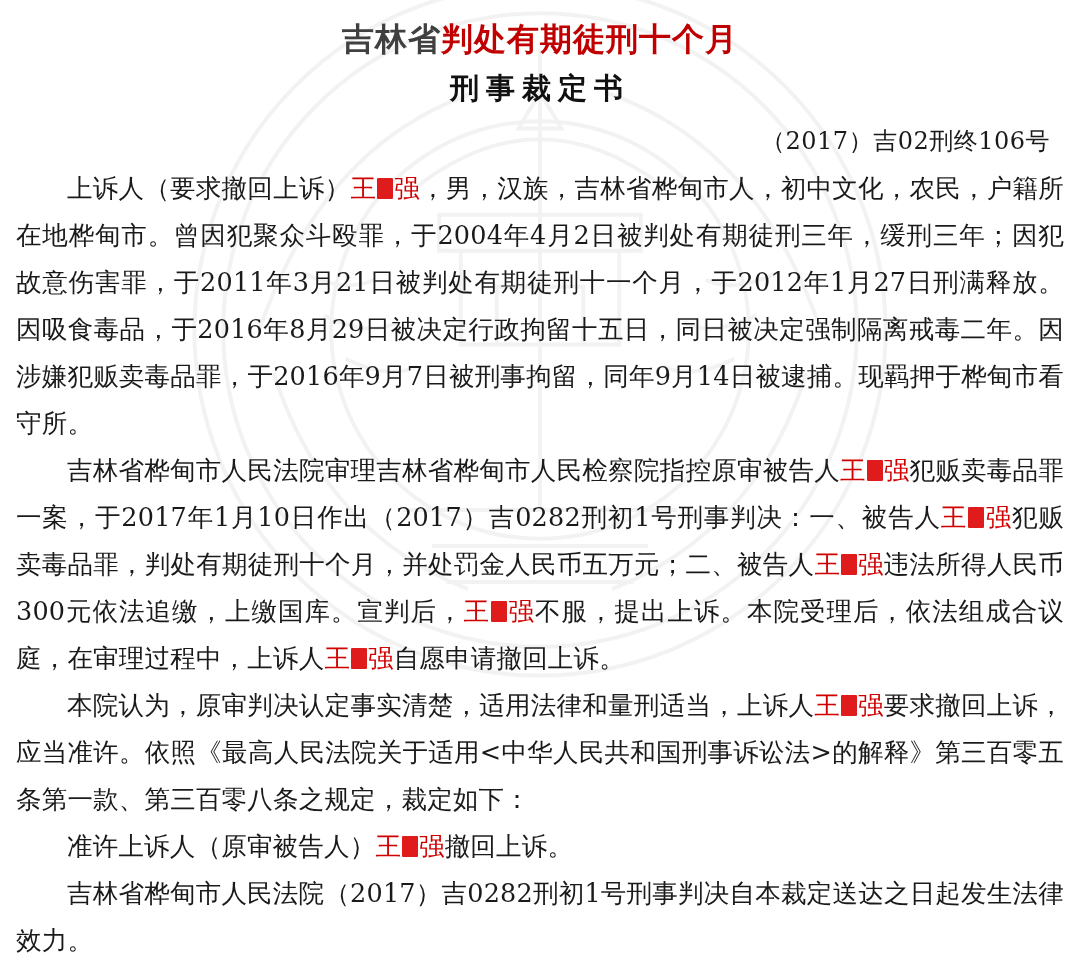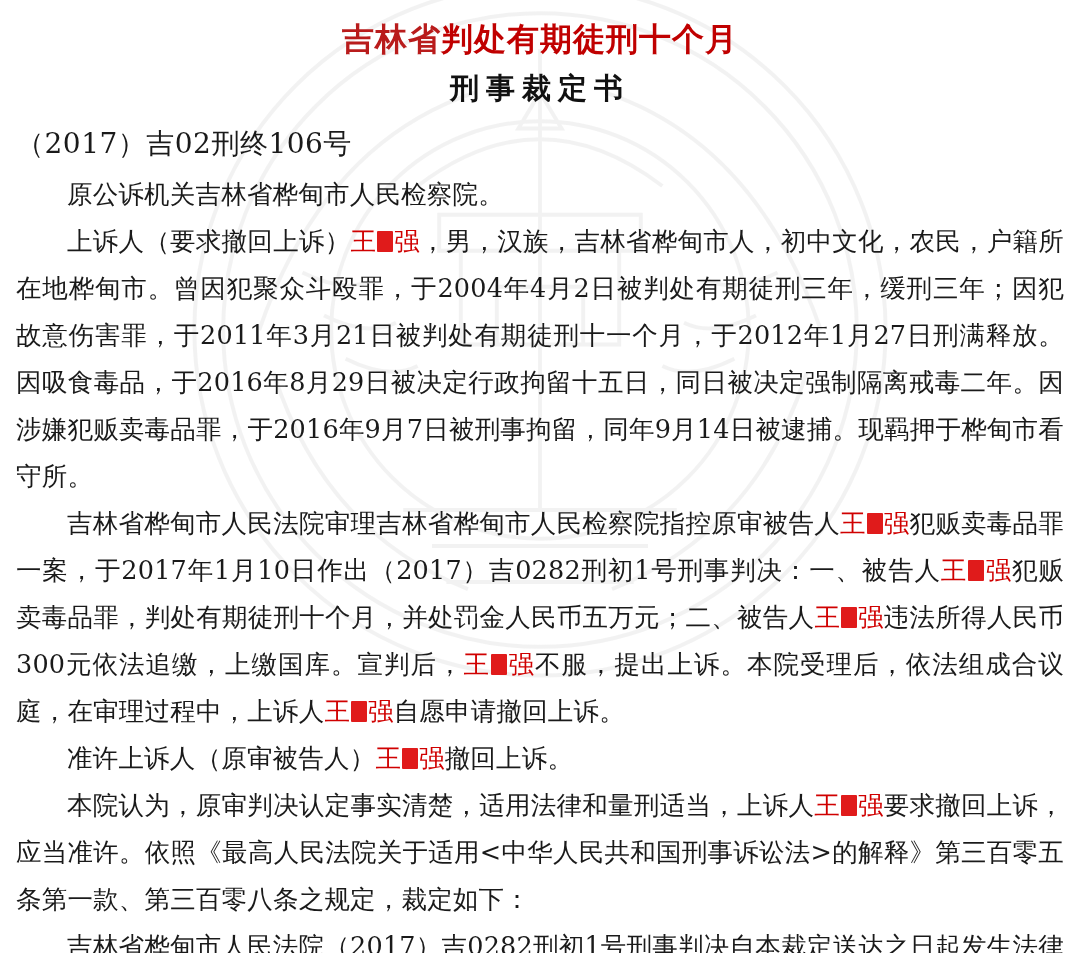--- a/index.html
+++ b/index.html
@@ -40,33 +40,34 @@
 
   .doc-title {
     text-align: center;
     font-size: 32px;
     font-weight: bold;
     letter-spacing: 1px;
     color: #c00000;
     line-height: 1.35;
     margin: 4px 0 0 0;
   }
-  .doc-title .t-black { color: #b91c1c; }
+  .doc-title .t-black { color: #404040; }
 
   .doc-subtitle {
     text-align: center;
     font-size: 29px;
     font-weight: bold;
     letter-spacing: 7px;
     color: #111111;
     margin: 8px 0 16px 0;
   }
 
   .case-number {
-    font-size: 28px;
+    text-align: right;
+    font-size: 24px;
     margin: 14px 14px 0 0;
     letter-spacing: 0.5px;
   }
 
   .body-text {
     margin-top: 8px;
     font-size: 25.5px;
     line-height: 47px;
     text-align: justify;
     text-justify: inter-ideograph;
@@ -119,21 +120,20 @@
 
   <h1 class="doc-title">
     <span class="t-black">吉林省</span><span>判处有期徒刑十个月</span>
   </h1>
 
   <h2 class="doc-subtitle">刑事裁定书</h2>
 
   <div class="case-number">（2017）吉02刑终106号</div>
 
   <div class="body-text" id="body-text">
-      <p class="para"><span>原公诉机关吉林省桦甸市人民检察院。</span></p>
       <p class="para"><span>上诉人（要求撤回上诉）</span><span class="name-red">王</span><span class="redact"></span><span class="name-red">强</span><span>，男，汉族，吉林省桦甸市人，初中文化，农民，户籍所在地桦甸市。曾因犯聚众斗殴罪，于2004年4月2日被判处有期徒刑三年，缓刑三年；因犯故意伤害罪，于2011年3月21日被判处有期徒刑十一个月，于2012年1月27日刑满释放。因吸食毒品，于2016年8月29日被决定行政拘留十五日，同日被决定强制隔离戒毒二年。因涉嫌犯贩卖毒品罪，于2016年9月7日被刑事拘留，同年9月14日被逮捕。现羁押于桦甸市看守所。</span></p>
       <p class="para"><span>吉林省桦甸市人民法院审理吉林省桦甸市人民检察院指控原审被告人</span><span class="name-red">王</span><span class="redact"></span><span class="name-red">强</span><span>犯贩卖毒品罪一案，于2017年1月10日作出（2017）吉0282刑初1号刑事判决：一、被告人</span><span class="name-red">王</span><span class="redact"></span><span class="name-red">强</span><span>犯贩卖毒品罪，判处有期徒刑十个月，并处罚金人民币五万元；二、被告人</span><span class="name-red">王</span><span class="redact"></span><span class="name-red">强</span><span>违法所得人民币300元依法追缴，上缴国库。宣判后，</span><span class="name-red">王</span><span class="redact"></span><span class="name-red">强</span><span>不服，提出上诉。本院受理后，依法组成合议庭，在审理过程中，上诉人</span><span class="name-red">王</span><span class="redact"></span><span class="name-red">强</span><span>自愿申请撤回上诉。</span></p>
+      <p class="para"><span>本院认为，原审判决认定事实清楚，适用法律和量刑适当，上诉人</span><span class="name-red">王</span><span class="redact"></span><span class="name-red">强</span><span>要求撤回上诉，应当准许。依照《最高人民法院关于适用&lt;中华人民共和国刑事诉讼法&gt;的解释》第三百零五条第一款、第三百零八条之规定，裁定如下：</span></p>
       <p class="para"><span>准许上诉人（原审被告人）</span><span class="name-red">王</span><span class="redact"></span><span class="name-red">强</span><span>撤回上诉。</span></p>
-      <p class="para"><span>本院认为，原审判决认定事实清楚，适用法律和量刑适当，上诉人</span><span class="name-red">王</span><span class="redact"></span><span class="name-red">强</span><span>要求撤回上诉，应当准许。依照《最高人民法院关于适用&lt;中华人民共和国刑事诉讼法&gt;的解释》第三百零五条第一款、第三百零八条之规定，裁定如下：</span></p>
       <p class="para"><span>吉林省桦甸市人民法院（2017）吉0282刑初1号刑事判决自本裁定送达之日起发生法律效力。</span></p>
     </div>
 
 </div>
 
 </body></html>

